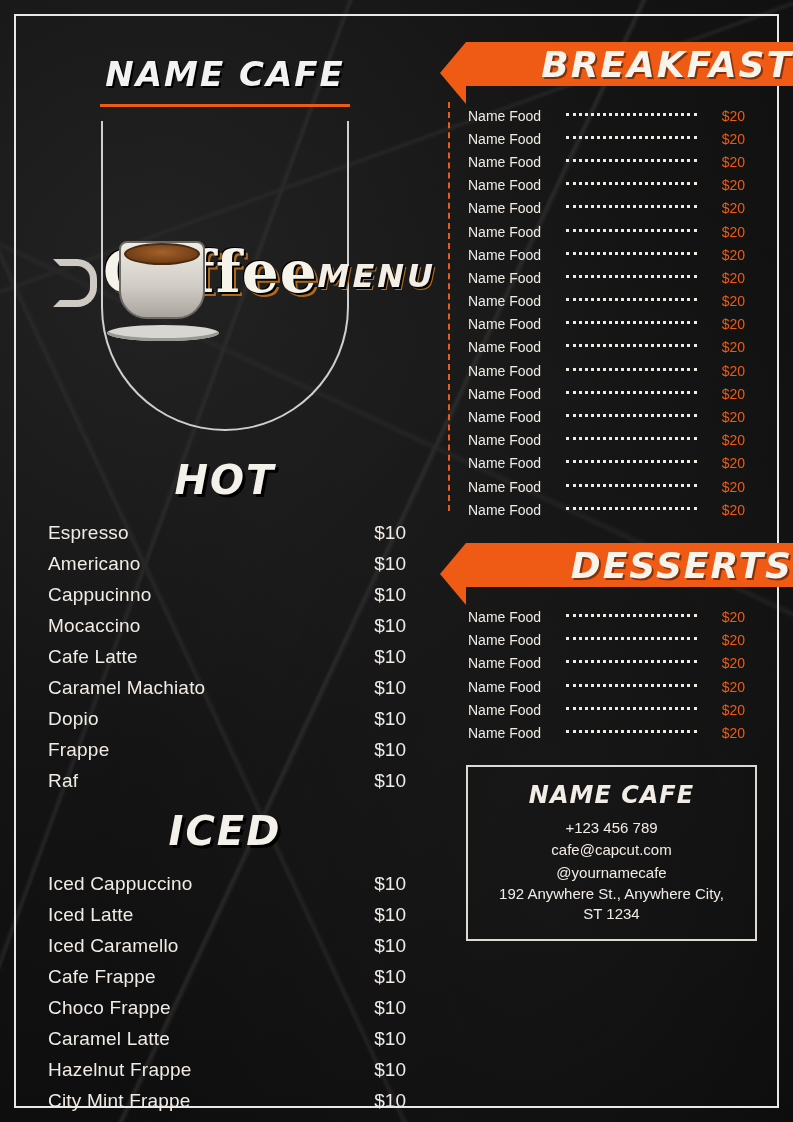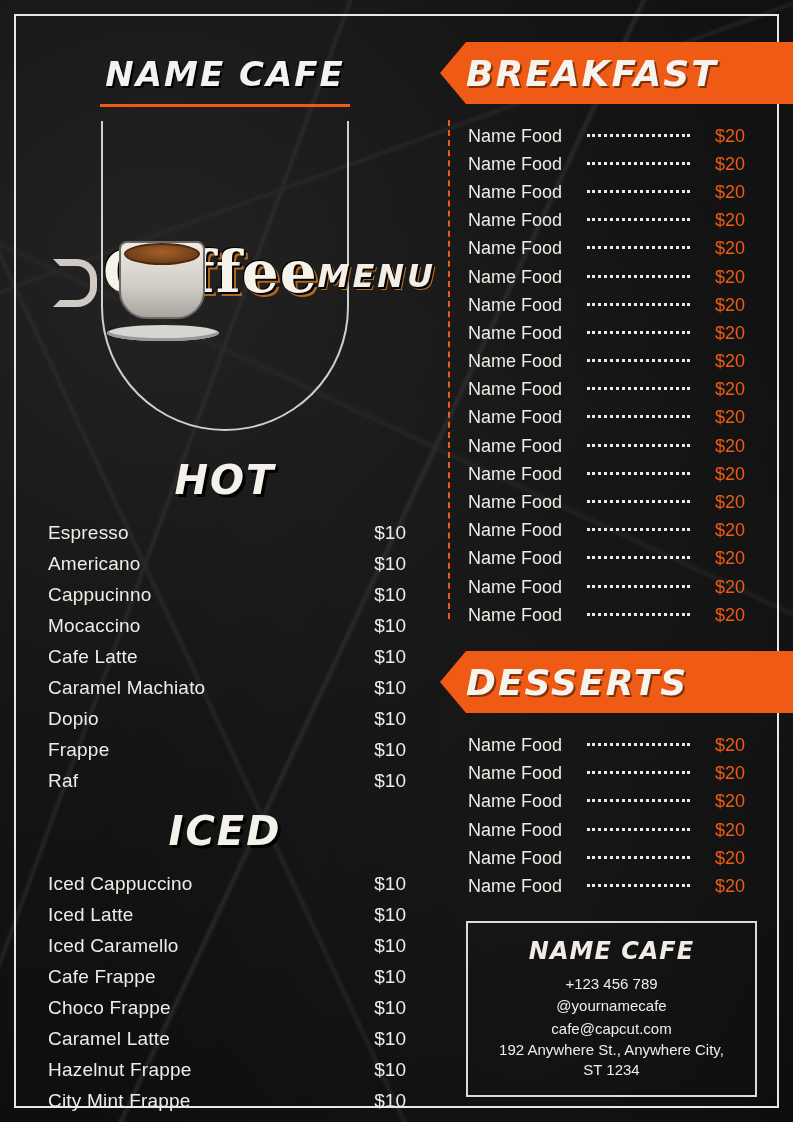--- a/index.html
+++ b/index.html
@@ -200,25 +200,25 @@
     padding: 4.5px 6px 4.5px 10px;
   }
   .price-row .name { letter-spacing: 0.2px; }
   .price-row .price { font-size: 19px; }
 
   
   .ribbon {
     position: relative;
     margin-left: 32px;
     margin-right: -14px;
-    height: 62px;
+    height: 44px;
     background: #ef5a14;
     display: flex;
     align-items: center;
-    justify-content: flex-start;
+    justify-content: flex-end;
   }
   .ribbon::before {
     content: "";
     position: absolute;
     left: -26px;
     top: 0;
     width: 0;
     height: 0;
     border-top: 31px solid transparent;
     border-bottom: 31px solid transparent;
@@ -244,21 +244,21 @@
     left: 14px;
     top: 16px;
     bottom: 10px;
     border-left: 2px dashed #ef5a14;
   }
 
   .food-row {
     display: flex;
     align-items: baseline;
     color: #f0ece5;
-    font-size: 18px;
+    font-size: 14px;
     padding: 3.6px 0;
     gap: 17px;
   }
   .food-row .fname { white-space: nowrap; }
   .food-row .dots {
     flex: 1;
     margin: 0 8px;
     border-bottom: 3px dotted #efe9df;
     transform: translateY(-5px);
   }
@@ -518,21 +518,21 @@
         <div class="food-row">
           <span class="fname">Name Food</span>
           <span class="dots"></span>
           <span class="fprice">$20</span>
         </div>
       </div>
 
       <div class="contact-box">
         <div class="contact-name">NAME CAFE</div>
         <div class="contact-line">+123 456 789</div>
+        <div class="contact-line">cafe@capcut.com</div>
         <div class="contact-line">@yournamecafe</div>
-        <div class="contact-line">cafe@capcut.com</div>
         <div class="contact-line addr">192 Anywhere St., Anywhere City,</div>
         <div class="contact-line addr">ST 1234</div>
       </div>
 
     </div>
   </div>
 </div>
 
 </body></html>

